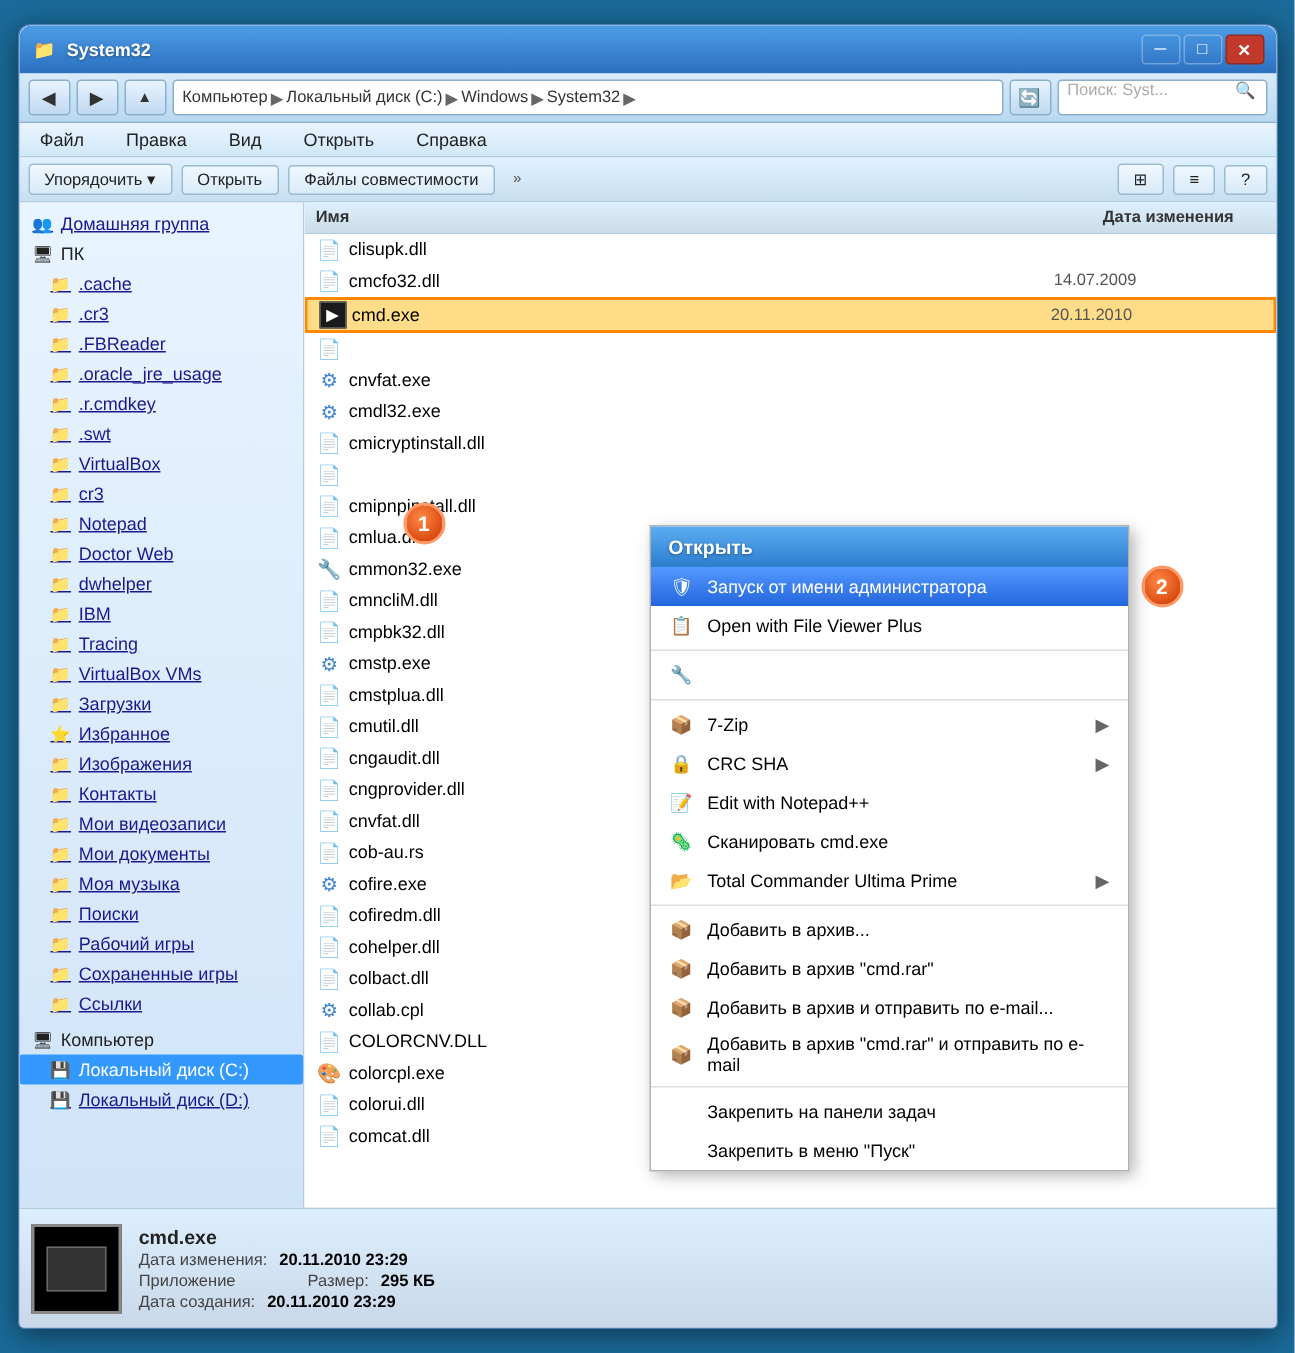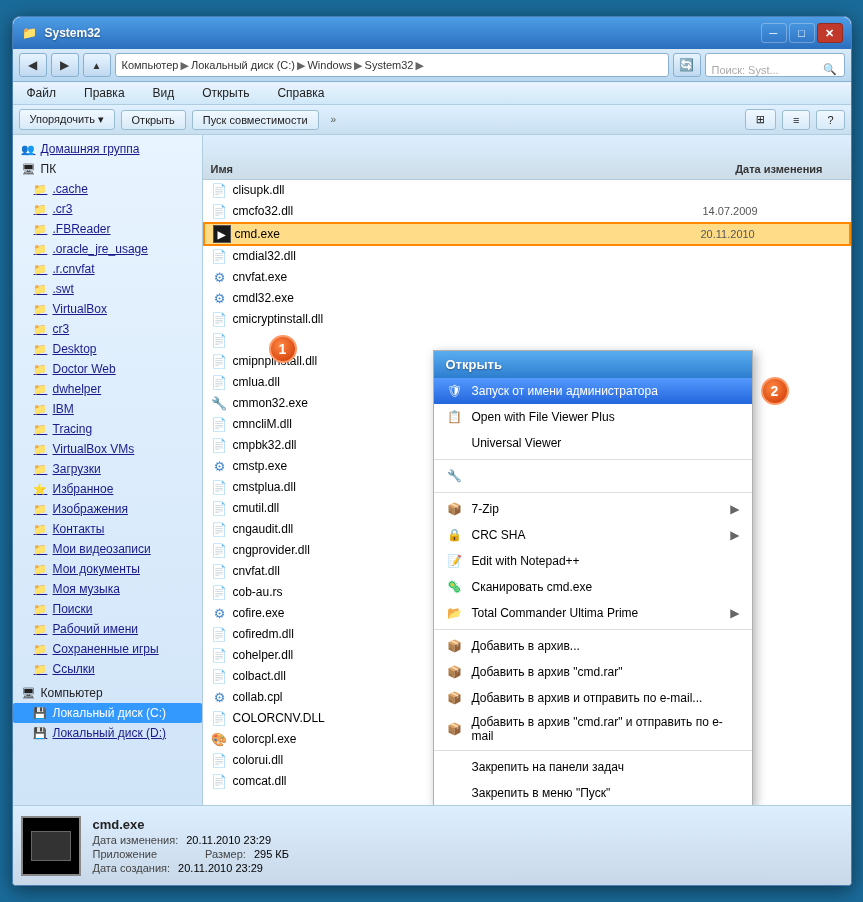--- a/index.html
+++ b/index.html
@@ -109,21 +109,21 @@
     .breadcrumb-separator { color: #666; }
     .search-box {
       width: 140px;
       height: 24px;
       border: 1px solid #8ab0d0;
       border-radius: 3px;
       padding: 0 6px;
       font-size: 11px;
       background: white;
       display: flex;
-      align-items: flex-end;
+      align-items: flex-start;
       gap: 4px;
     }
     .search-text { color: #aaa; flex: 1; font-size: 11px; }
 
     
     .menubar {
       background: linear-gradient(to bottom, #eaf4ff, #d0e8f8);
       padding: 2px 8px;
       display: flex;
       gap: 16px;
@@ -224,21 +224,20 @@
       display: flex;
       gap: 40px;
       border-bottom: 1px solid #b0cce0;
       flex-shrink: 0;
     }
     .file-header-col {
       font-size: 11px;
       color: #333;
       font-weight: bold;
       padding: 2px 0;
-      margin-top: 24px;
     }
     .file-list {
       flex: 1;
       overflow-y: auto;
       background: white;
     }
     .file-list::-webkit-scrollbar { width: 8px; }
     .file-list::-webkit-scrollbar-track { background: #f0f0f0; }
     .file-list::-webkit-scrollbar-thumb { background: #b0b0b0; border-radius: 4px; }
 
@@ -293,21 +292,21 @@
     }
     .status-info {
       display: flex;
       flex-direction: column;
       gap: 2px;
       font-size: 11px;
       color: #222;
     }
     .status-line { display: flex; gap: 8px; }
     .status-label { color: #444; }
-    .status-value { color: #000; font-weight: normal; }
+    .status-value { color: #000; font-weight: bold; }
 
     
     .context-menu {
       position: absolute;
       top: 215px;
       left: 420px;
       width: 320px;
       background: white;
       border: 1px solid #b0b0b0;
       box-shadow: 3px 3px 10px rgba(0,0,0,0.3);
@@ -424,21 +423,21 @@
     <div class="menu-item">Файл</div>
     <div class="menu-item">Правка</div>
     <div class="menu-item">Вид</div>
     <div class="menu-item">Открыть</div>
     <div class="menu-item">Справка</div>
   </div>
 
   <div class="toolbar">
     <div class="toolbar-btn">Упорядочить ▾</div>
     <div class="toolbar-btn">Открыть</div>
-    <div class="toolbar-btn">Пуск совместимости</div>
+    <div class="toolbar-btn">Файлы совместимости</div>
     <div class="toolbar-more">»</div>
     <div style="flex:1;"></div>
     <div class="toolbar-btn">⊞</div>
     <div class="toolbar-btn">≡</div>
     <div class="toolbar-btn">?</div>
   </div>
 
   <div class="main-area" style="position:relative;">
 
     <div class="sidebar">
@@ -461,37 +460,37 @@
       <div class="sidebar-item" style="padding-left:20px;">
         <div class="item-icon folder-icon">📁</div>
         <span>.FBReader</span>
       </div>
       <div class="sidebar-item" style="padding-left:20px;">
         <div class="item-icon folder-icon">📁</div>
         <span>.oracle_jre_usage</span>
       </div>
       <div class="sidebar-item" style="padding-left:20px;">
         <div class="item-icon folder-icon">📁</div>
-        <span>.r.cnvfat</span>
+        <span>.r.cmdkey</span>
       </div>
       <div class="sidebar-item" style="padding-left:20px;">
         <div class="item-icon folder-icon">📁</div>
         <span>.swt</span>
       </div>
       <div class="sidebar-item" style="padding-left:20px;">
         <div class="item-icon folder-icon">📁</div>
         <span>VirtualBox</span>
       </div>
       <div class="sidebar-item" style="padding-left:20px;">
         <div class="item-icon folder-icon">📁</div>
         <span>cr3</span>
       </div>
       <div class="sidebar-item" style="padding-left:20px;">
         <div class="item-icon folder-icon">📁</div>
-        <span>Desktop</span>
+        <span>Notepad</span>
       </div>
       <div class="sidebar-item" style="padding-left:20px;">
         <div class="item-icon folder-icon">📁</div>
         <span>Doctor Web</span>
       </div>
       <div class="sidebar-item" style="padding-left:20px;">
         <div class="item-icon folder-icon">📁</div>
         <span>dwhelper</span>
       </div>
       <div class="sidebar-item" style="padding-left:20px;">
@@ -533,21 +532,21 @@
       <div class="sidebar-item" style="padding-left:20px;">
         <div class="item-icon folder-icon">📁</div>
         <span>Моя музыка</span>
       </div>
       <div class="sidebar-item" style="padding-left:20px;">
         <div class="item-icon folder-icon">📁</div>
         <span>Поиски</span>
       </div>
       <div class="sidebar-item" style="padding-left:20px;">
         <div class="item-icon folder-icon">📁</div>
-        <span>Рабочий имени</span>
+        <span>Рабочий игры</span>
       </div>
       <div class="sidebar-item" style="padding-left:20px;">
         <div class="item-icon folder-icon">📁</div>
         <span>Сохраненные игры</span>
       </div>
       <div class="sidebar-item" style="padding-left:20px;">
         <div class="item-icon folder-icon">📁</div>
         <span>Ссылки</span>
       </div>
       <div class="sidebar-item no-link" style="margin-top:4px;">
@@ -580,21 +579,20 @@
           <div class="file-name">cmcfo32.dll</div>
           <div class="file-date">14.07.2009</div>
         </div>
         <div class="file-row highlighted" style="position:relative;">
           <div class="file-icon" style="background:#1a1a1a;color:white;border:1px solid #555;font-size:10px;font-weight:bold;width:18px;height:18px;display:flex;align-items:center;justify-content:center;">▶</div>
           <div class="file-name">cmd.exe</div>
           <div class="file-date">20.11.2010</div>
         </div>
         <div class="file-row">
           <div class="file-icon dll-icon">📄</div>
-          <div class="file-name">cmdial32.dll</div>
           <div class="file-date"></div>
         </div>
         <div class="file-row">
           <div class="file-icon exe-icon">⚙</div>
           <div class="file-name">cnvfat.exe</div>
           <div class="file-date"></div>
         </div>
         <div class="file-row">
           <div class="file-icon exe-icon">⚙</div>
           <div class="file-name">cmdl32.exe</div>
@@ -719,24 +717,20 @@
 
     <div class="context-menu">
       <div class="context-menu-header">Открыть</div>
       <div class="ctx-item highlighted">
         <div class="ctx-icon">🛡</div>
         <span>Запуск от имени администратора</span>
       </div>
       <div class="ctx-item">
         <div class="ctx-icon">📋</div>
         <span>Open with File Viewer Plus</span>
-      </div>
-      <div class="ctx-item">
-        <div class="ctx-icon"></div>
-        <span>Universal Viewer</span>
       </div>
       <div class="ctx-separator"></div>
       <div class="ctx-item">
         <div class="ctx-icon">🔧</div>
       </div>
       <div class="ctx-separator"></div>
       <div class="ctx-item">
         <div class="ctx-icon">📦</div>
         <span>7-Zip</span>
         <span class="ctx-arrow">▶</span>

